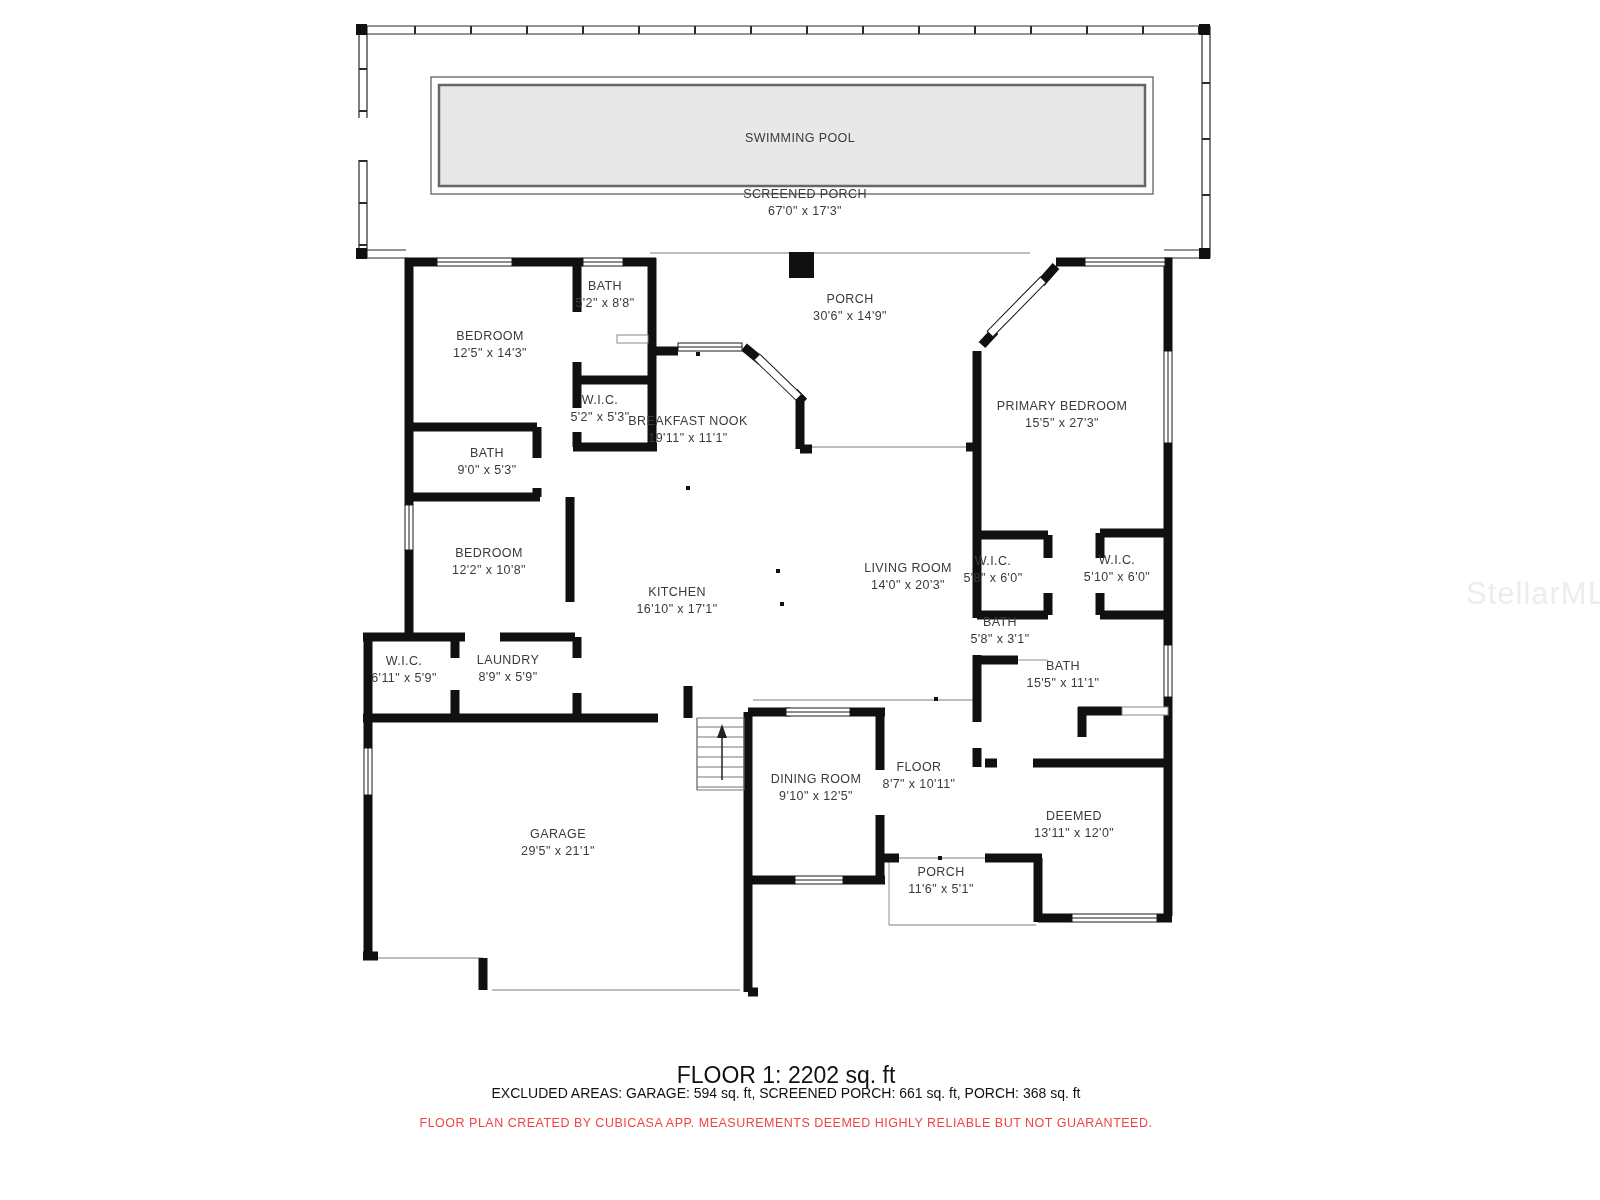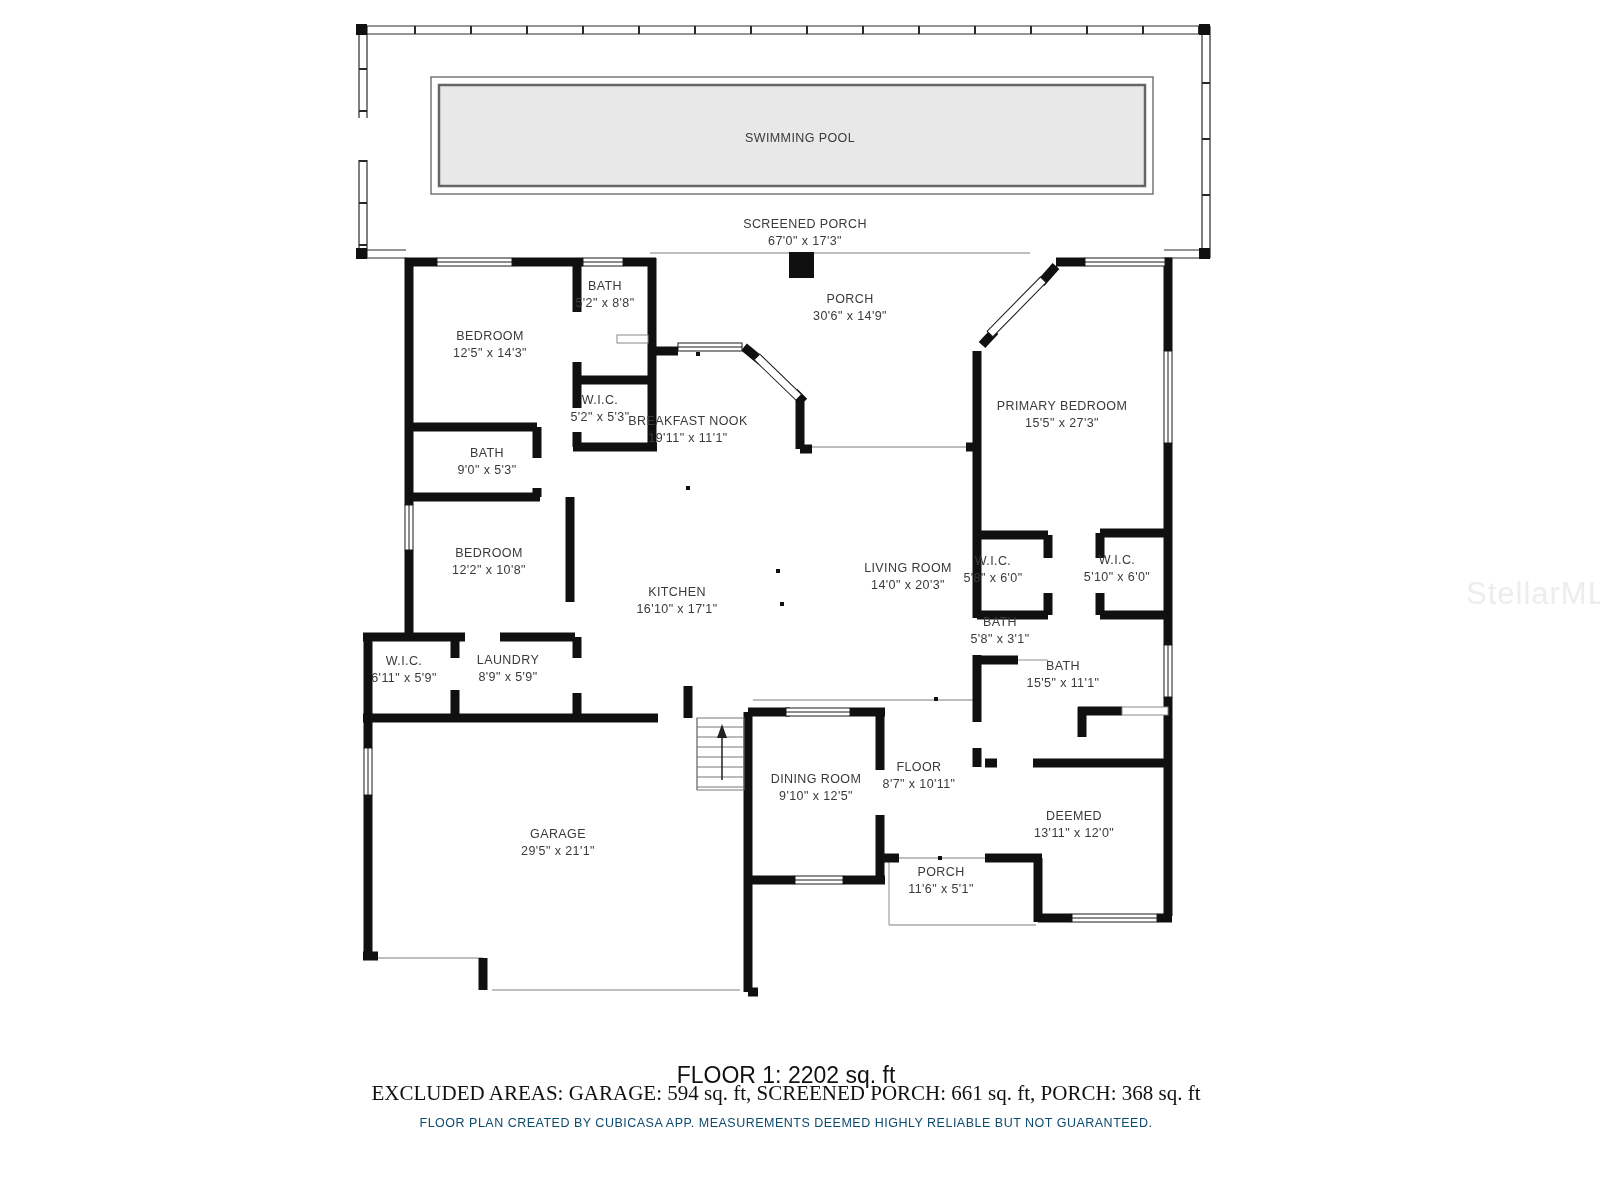--- a/index.html
+++ b/index.html
@@ -5,22 +5,22 @@
   html,body{margin:0;padding:0;background:#fff;}
   body{width:1600px;height:1200px;position:relative;font-family:"Liberation Sans",sans-serif;overflow:hidden;}
   #plan{position:absolute;left:0;top:0;width:1600px;height:1200px;}
   svg{position:absolute;left:0;top:0;}
   .room-label{position:absolute;transform:translateX(-50%);text-align:center;
     font-size:12.5px;line-height:17px;color:#3a3a3a;letter-spacing:.4px;white-space:nowrap;z-index:5;}
   .room-label .dims{display:block;}
   .footer{position:absolute;left:0;top:1066px;width:1572px;text-align:center;color:#111;z-index:5;}
   .footer .total{font-size:17px;font-weight:bold;line-height:18px;}
   .footer .floor{font-size:23px;line-height:18px;}
-  .footer .excluded{font-size:21px;line-height:18px;font-family:Liberation Serif, serif;}
-  .footer .disclaimer{margin-top:14px;font-size:12.5px;letter-spacing:.5px;color:#0c4a6e;}
+  .footer .excluded{font-size:14px;line-height:18px;}
+  .footer .disclaimer{margin-top:14px;font-size:12.5px;letter-spacing:.5px;color:#ef4444;}
   .watermark{position:absolute;left:1466px;top:576px;font-size:31px;color:#ededed;
     letter-spacing:1px;z-index:4;font-weight:500;}
 </style>
 </head>
 <body>
 
 <div id="plan">
 
 <svg width="1600" height="1200" viewBox="0 0 1600 1200">
 
@@ -152,21 +152,21 @@
     <rect x="686" y="486" width="4" height="4"></rect>
     <rect x="776" y="569" width="4" height="4"></rect>
     <rect x="780" y="602" width="4" height="4"></rect>
     <rect x="934" y="697" width="4" height="4"></rect>
     <rect x="938" y="856" width="4" height="4"></rect>
     <rect x="696" y="352" width="4" height="4"></rect>
   </g>
 </svg>
 
   <div class="room-label" style="left:800px;top:130px"><span>SWIMMING POOL</span></div>
-  <div class="room-label" style="left:805px;top:216px"><span>SCREENED PORCH</span><span class="dims">67'0" x 17'3"</span></div>
+  <div class="room-label" style="left:805px;top:186px"><span>SCREENED PORCH</span><span class="dims">67'0" x 17'3"</span></div>
   <div class="room-label" style="left:605px;top:278px"><span>BATH</span><span class="dims">5'2" x 8'8"</span></div>
   <div class="room-label" style="left:490px;top:328px"><span>BEDROOM</span><span class="dims">12'5" x 14'3"</span></div>
   <div class="room-label" style="left:850px;top:291px"><span>PORCH</span><span class="dims">30'6" x 14'9"</span></div>
   <div class="room-label" style="left:1062px;top:398px"><span>PRIMARY BEDROOM</span><span class="dims">15'5" x 27'3"</span></div>
   <div class="room-label" style="left:600px;top:392px"><span>W.I.C.</span><span class="dims">5'2" x 5'3"</span></div>
   <div class="room-label" style="left:688px;top:413px"><span>BREAKFAST NOOK</span><span class="dims">19'11" x 11'1"</span></div>
   <div class="room-label" style="left:487px;top:445px"><span>BATH</span><span class="dims">9'0" x 5'3"</span></div>
   <div class="room-label" style="left:489px;top:545px"><span>BEDROOM</span><span class="dims">12'2" x 10'8"</span></div>
   <div class="room-label" style="left:677px;top:584px"><span>KITCHEN</span><span class="dims">16'10" x 17'1"</span></div>
   <div class="room-label" style="left:908px;top:560px"><span>LIVING ROOM</span><span class="dims">14'0" x 20'3"</span></div>

